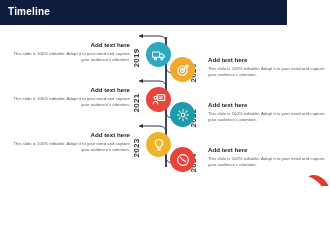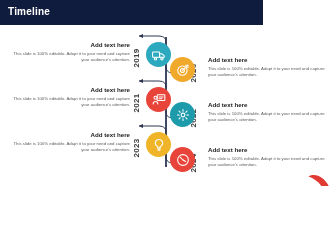--- a/index.html
+++ b/index.html
@@ -13,21 +13,21 @@
     font-family: "Liberation Sans", sans-serif;
     overflow: hidden;
     position: relative;
   }
 
   
   #slide-header {
     position: absolute;
     left: 0;
     top: 0;
-    width: 263px;
+    width: 287px;
     height: 25px;
     background: #101C3D;
   }
   #slide-title {
     position: absolute;
     left: 8px;
     top: 6px;
     color: #ffffff;
     font-size: 10px;
     font-weight: bold;

